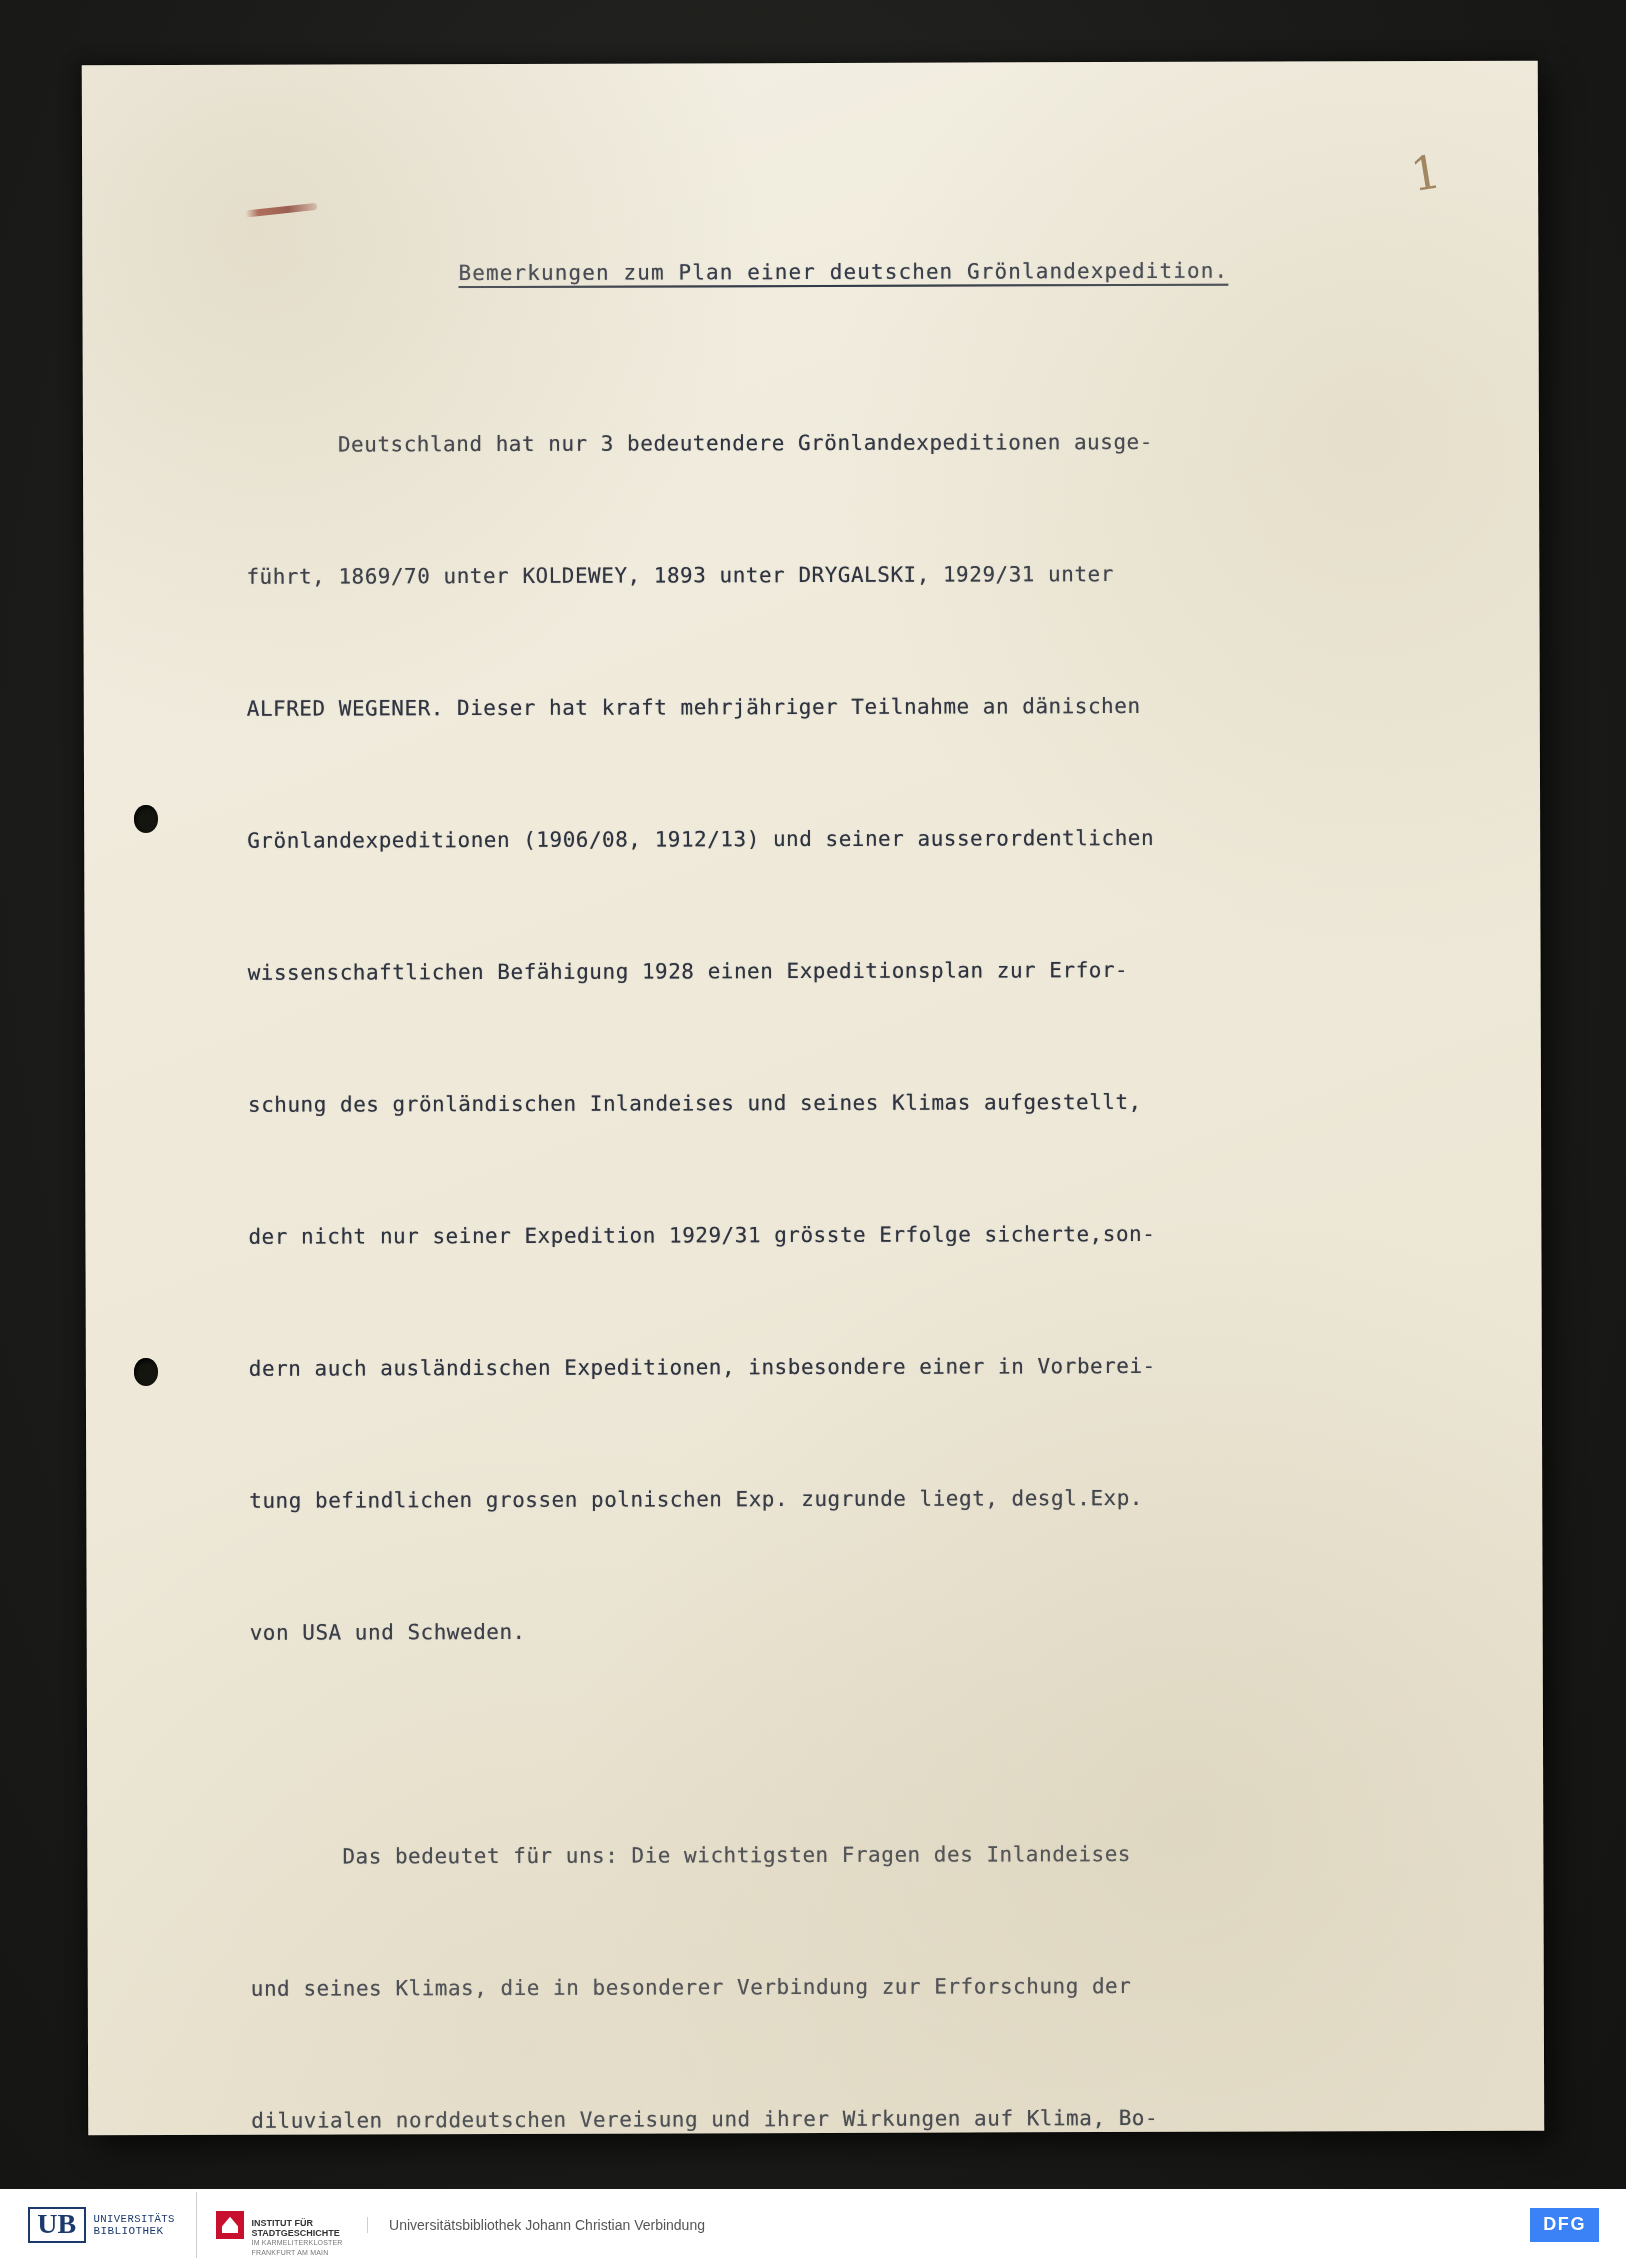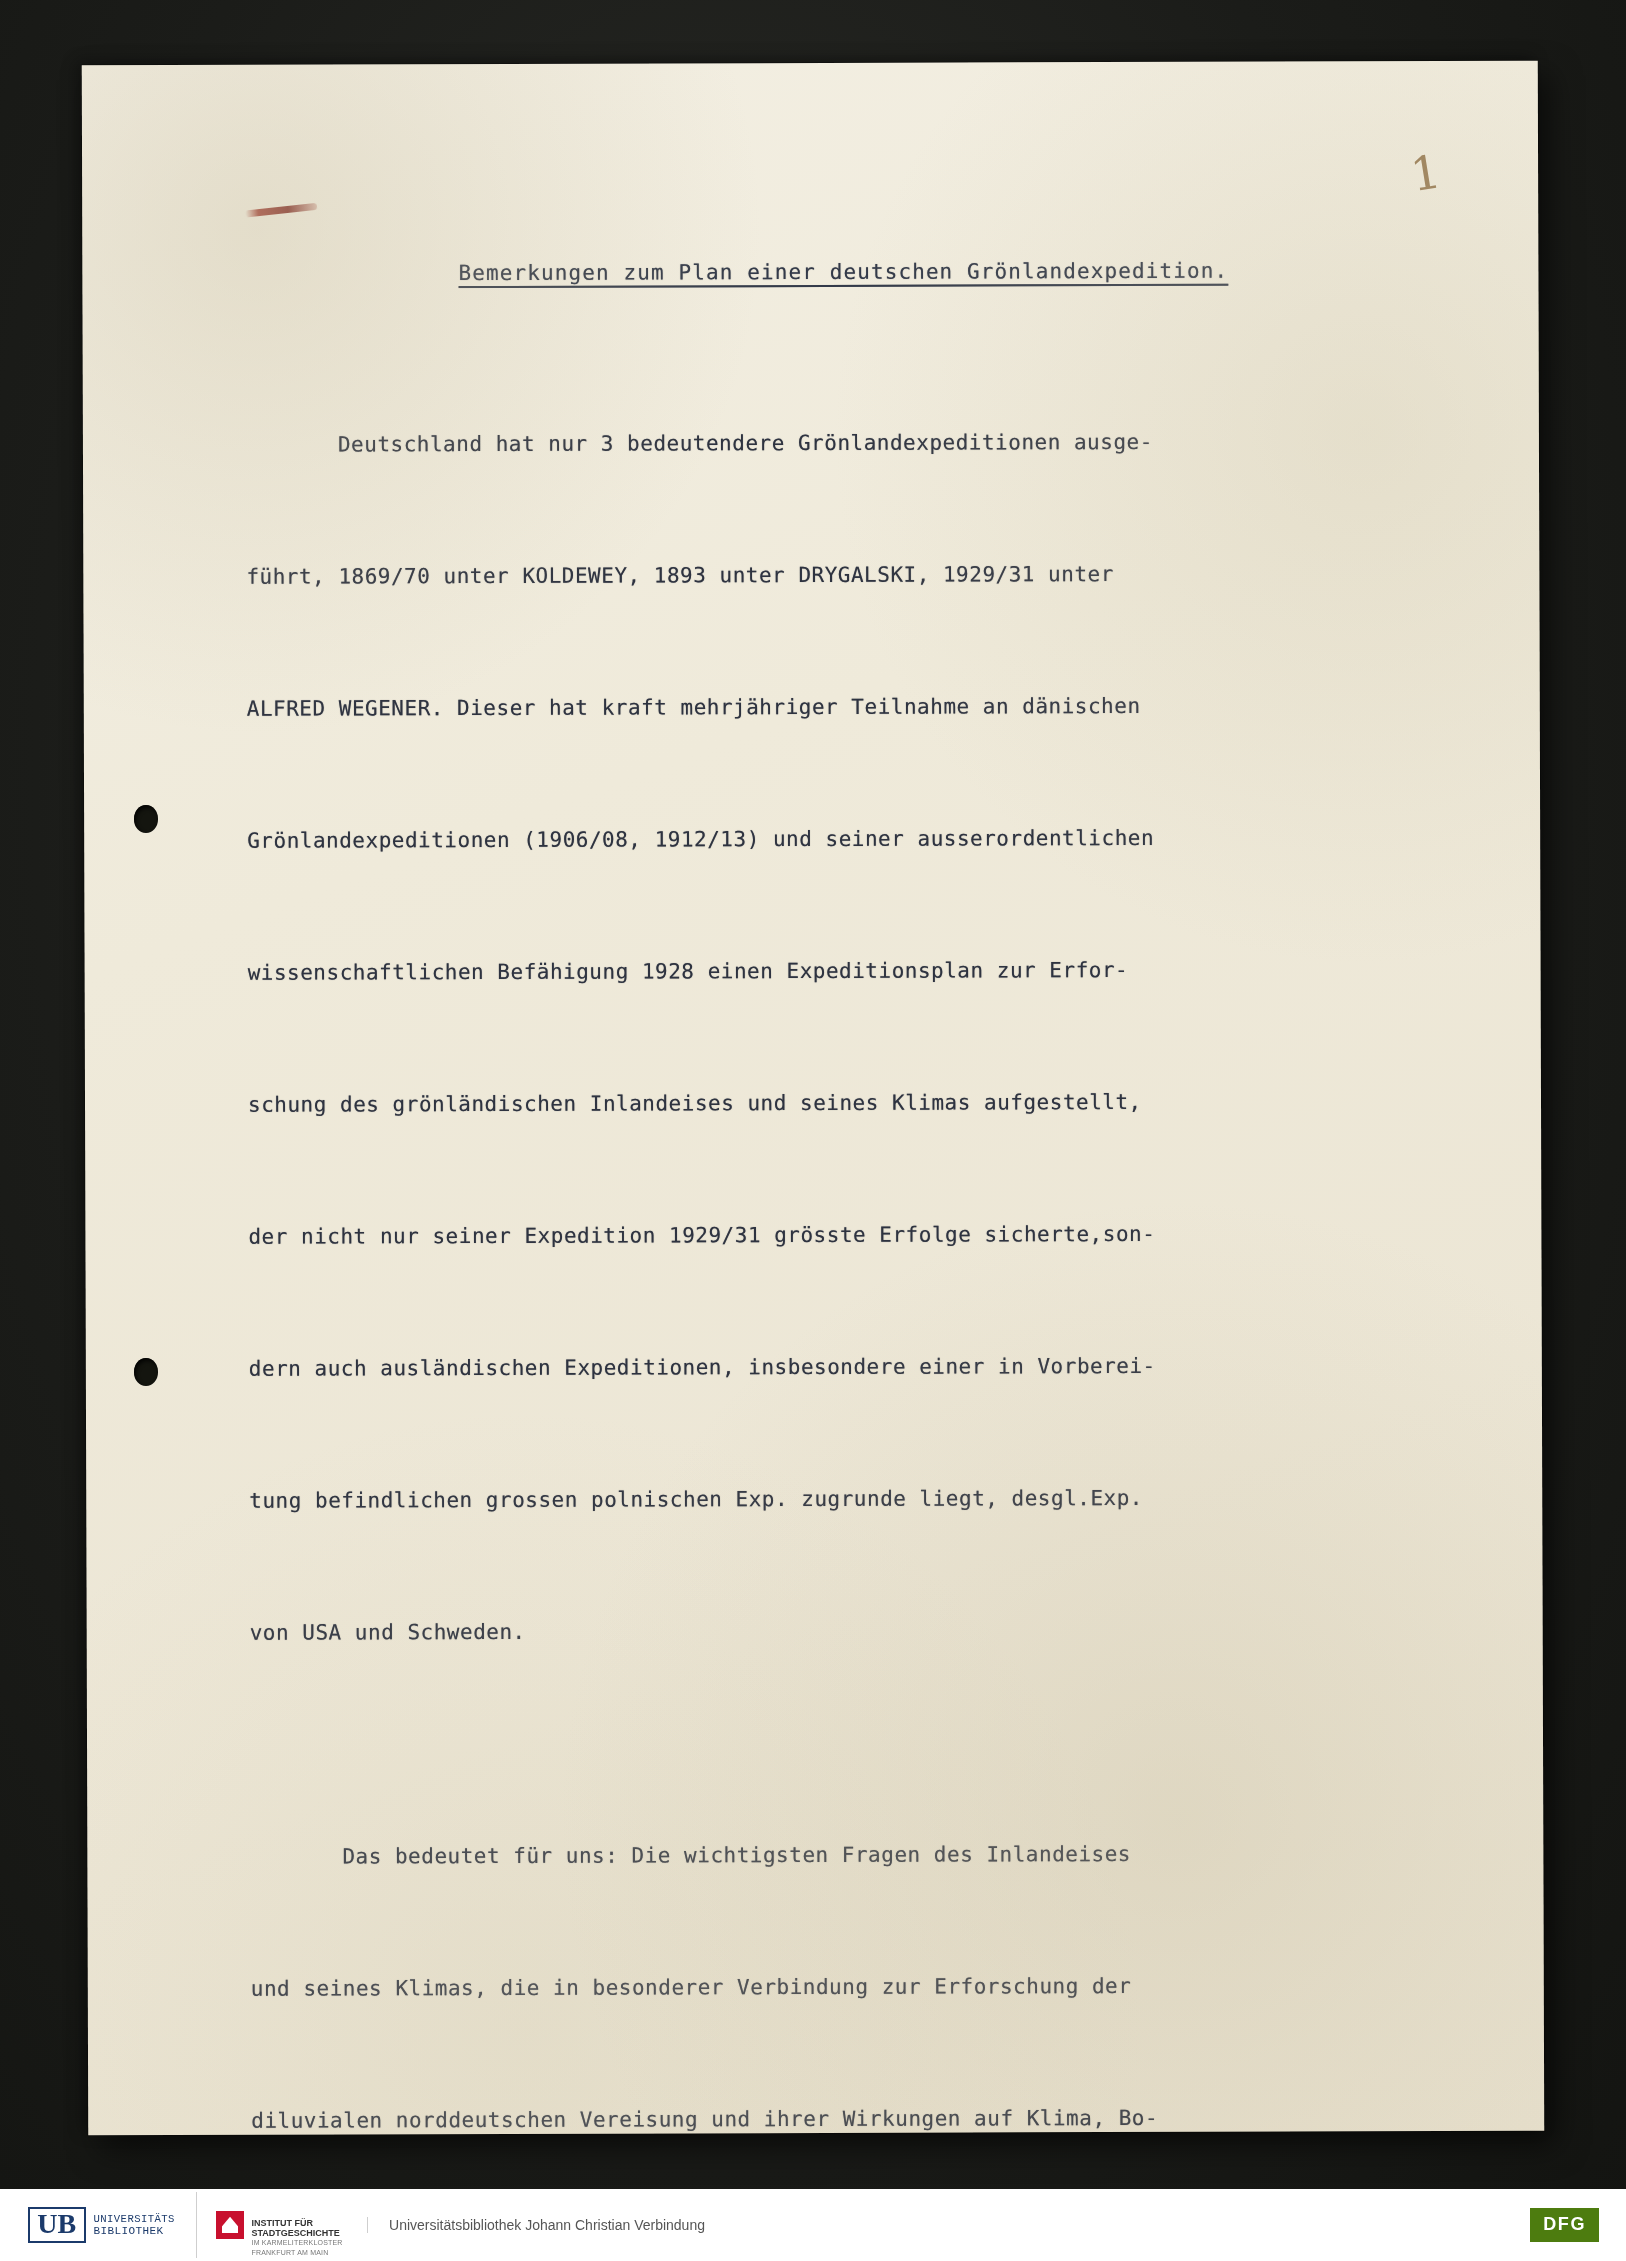--- a/index.html
+++ b/index.html
@@ -196,21 +196,21 @@
   }
   #footer-credit {
     font-family: "Liberation Sans", sans-serif;
     font-size: 14px;
     color: #555;
     border-left: 0.8px solid #cfcfcf;
     padding-left: 21px;
   }
   #dfg-logo {
     margin-left: auto;
-    background: #4d7c0f;
+    background: #3b82f6;
     color: #ffffff;
     font-family: "Liberation Sans", sans-serif;
     font-weight: bold;
     font-size: 18px;
     letter-spacing: 1.6px;
     padding: 5.7px 13px 6.5px 13px;
     text-align: center;
   }
 </style>
 </head>

